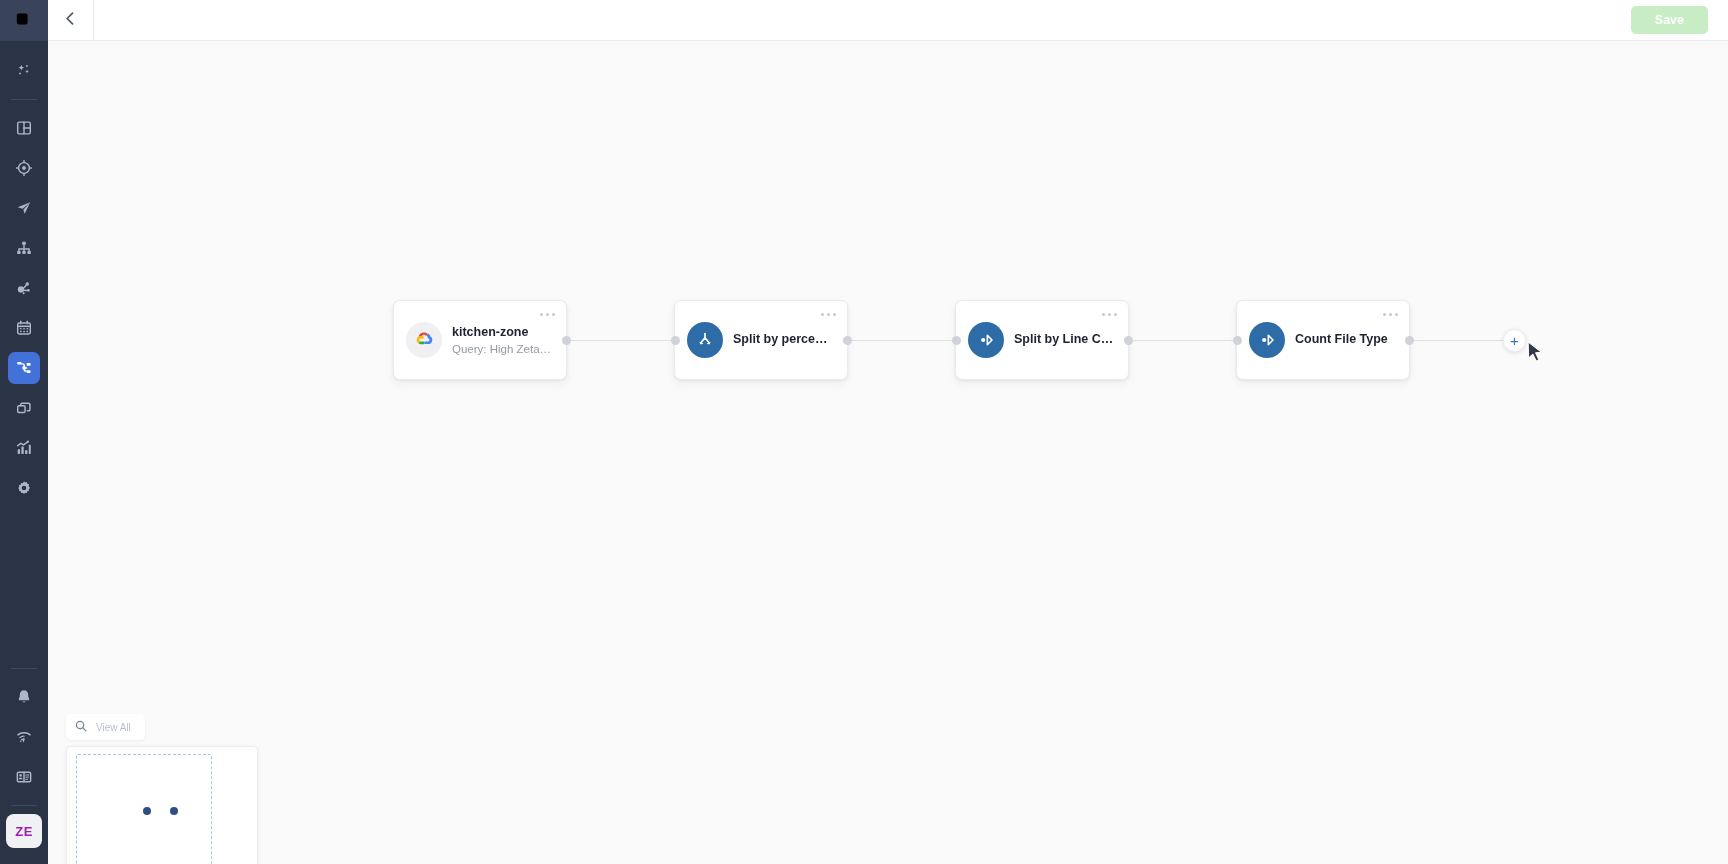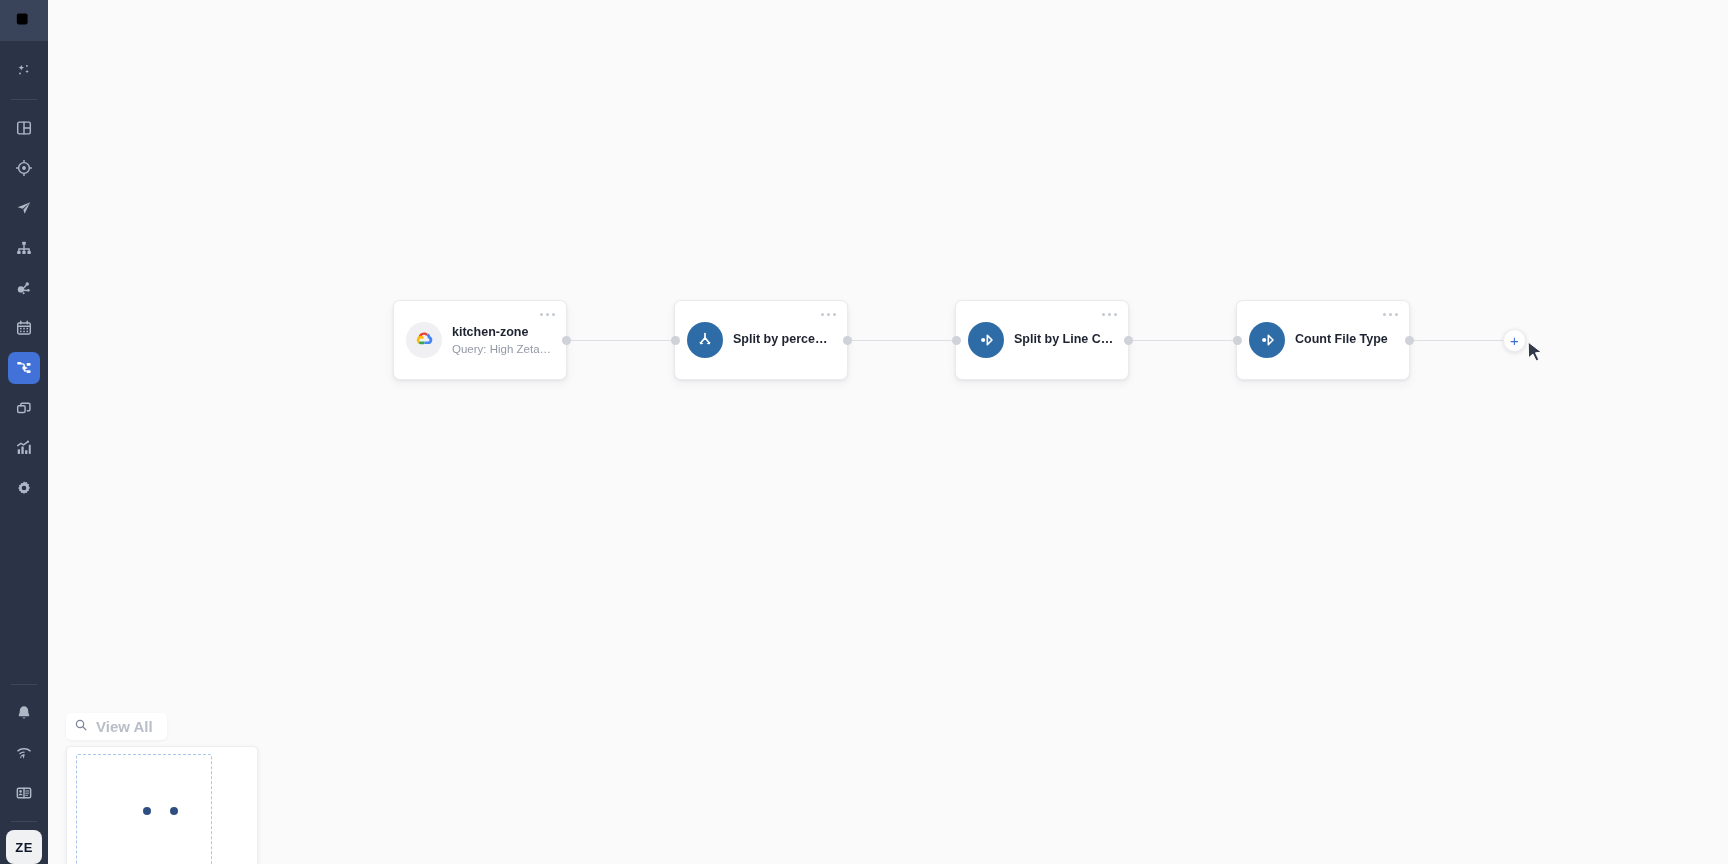--- a/index.html
+++ b/index.html
@@ -34,24 +34,24 @@
   .sb-item svg { display: block; }
   .sb-item .st { stroke: #aeb7c6; fill: none; stroke-width: 1.6; stroke-linecap: round; stroke-linejoin: round; }
   .sb-item .sf { fill: #aeb7c6; }
   .sb-item.active { background: #4272d7; }
   .sb-item.active .st { stroke: #ffffff; }
   .sb-item.active .sf { fill: #ffffff; }
   .sb-sep { width: 26px; height: 1px; background: #3d4760; margin: 8px 0; }
   .sb-spacer { flex: 1 1 auto; }
   .sb-avatar {
     width: 36px; height: 34px; border-radius: 8px;
-    background: #f0f1f3; color: #0f172a;
+    background: #f0f1f3; color: #a21caf;
     display: flex; align-items: center; justify-content: center;
     font-size: 13px; font-weight: 700; letter-spacing: .5px;
-    cursor: pointer;
+    margin-bottom: 16px; cursor: pointer;
   }
 
   
   .main { position: relative; flex: 1 1 auto; height: 864px; background: #fafafb; }
 
   .topbar {
     position: absolute; top: 0; left: 0; right: 0; height: 41px;
     background: #ffffff; border-bottom: 1px solid #ececee;
     display: flex; align-items: center; z-index: 20;
   }
@@ -136,21 +136,21 @@
 
   
   .minimap-wrap { position: absolute; left: 18px; bottom: -10px; z-index: 25; }
   .minimap-head {
     display: flex; align-items: center; gap: 8px;
     background: #ffffff; border-radius: 5px;
     padding: 5px 14px 5px 8px; width: fit-content;
     margin-bottom: 6px;
     box-shadow: 0 1px 3px rgba(30,35,50,.06);
   }
-  .minimap-head span { font-size: 15px; color: #b9bdc7; font-weight: bold; }
+  .minimap-head span { font-size: 10px; color: #b9bdc7; }
   .minimap {
     position: relative;
     width: 192px; height: 128px;
     background: #ffffff; border: 1px solid #eeeef1; border-radius: 5px;
     box-shadow: 0 1px 4px rgba(30,35,50,.07);
   }
   .mm-viewport {
     position: absolute; left: 9px; top: 7px; width: 136px; height: 124px;
     border: 1.5px dashed #a8c6ef; border-radius: 2px;
   }
@@ -345,20 +345,31 @@
       </span>
     </div>
 
     <div class="sb-sep"></div>
 
     <div class="sb-avatar">ZE</div>
   </nav>
 
   <div class="main">
 
+    <header class="topbar">
+      <div class="back-btn">
+        <span>
+          <svg width="17" height="17" viewBox="0 0 20 20">
+            <path d="M12.4 3.6L6 10l6.4 6.4" fill="none" stroke="#4d5767" stroke-width="2" stroke-linecap="round" stroke-linejoin="round"></path>
+          </svg>
+        </span>
+      </div>
+      <div class="topbar-title"></div>
+      <button class="save-btn">Save</button>
+    </header>
 
     <div class="canvas">
       <div class="flow">
 
         <div class="edge" style="left:519px; top:299px; width:108px;"></div>
         <div class="edge" style="left:800px; top:299px; width:108px;"></div>
         <div class="edge" style="left:1081px; top:299px; width:108px;"></div>
         <div class="edge" style="left:1362px; top:299px; width:104px;"></div>
 
         <div class="node" style="left:345px; top:259px;">

